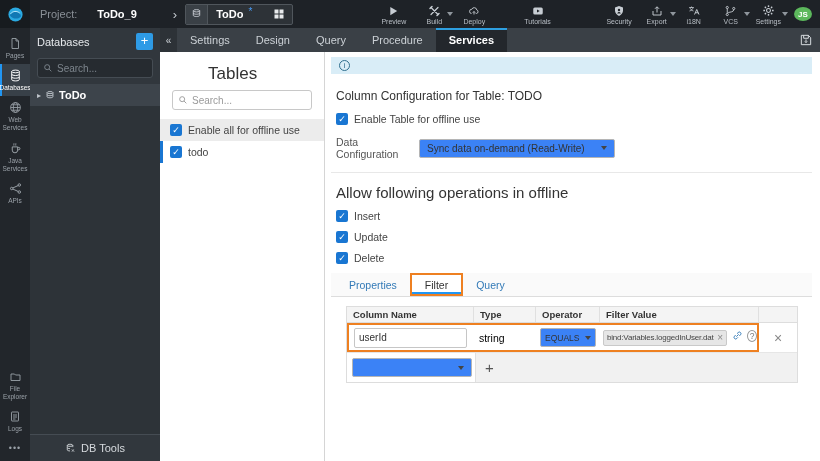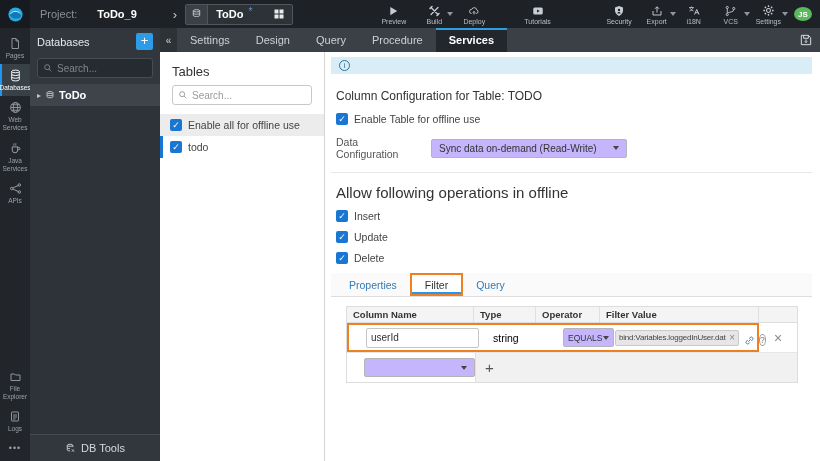--- a/index.html
+++ b/index.html
@@ -59,59 +59,59 @@
   .tabbar { height:24px; background:#3a4046; display:flex; align-items:stretch; flex:0 0 24px; }
   .collapse-btn { width:17px; background:#2d3237; color:#cfd4d9; font-size:10px; display:flex; align-items:center; justify-content:center; cursor:pointer; }
   .tab { padding:0 13px; font-size:11px; color:#ccd1d6; display:flex; align-items:center; cursor:pointer; }
   .tab.active { background:#23272c; color:#fff; font-weight:bold; box-shadow:inset 0 2px 0 #2e9fe0; }
   .save-btn { margin-left:auto; margin-right:7px; display:flex; align-items:center; color:#d8dce0; cursor:pointer; }
 
   .content-row { flex:1; display:flex; background:#fff; min-height:0; }
 
   
   .tables-panel { width:165px; border-right:1px solid #d5d5d5; display:flex; flex-direction:column; }
-  .tp-title { padding:12px 12px 6px; font-size:13px; color:#333; }
+  .tp-title { padding:12px 12px 6px; font-size:17px; color:#333;margin-left:36px; }
   .tp-search { margin:0 12px 9px; height:20px; border:1px solid #c8c8c8; border-radius:3px; display:flex; align-items:center; padding:0 5px; gap:4px; color:#999; }
   .tp-search input { flex:1; min-width:0; border:none; outline:none; font-size:10px; color:#555; font-family:inherit; }
   .tp-search input::placeholder { color:#9a9a9a; }
   .tp-row { height:22px; display:flex; align-items:center; gap:6px; padding:0 10px; font-size:10.5px; color:#444; cursor:pointer; }
   .tp-row.all { background:#ececec; }
   .tp-row.sel { border-left:3px solid var(--checkbox,#1976d2); padding-left:7px; }
 
   
   .cb { width:12px; height:12px; background:var(--checkbox,#1976d2); border-radius:2px; color:#fff; font-size:9px; line-height:12px; text-align:center; flex:0 0 12px; cursor:pointer; }
 
   
   .main-panel { flex:1; padding:5px 8px 0 6px; min-width:0; position:relative; overflow:hidden; }
   .note { background:var(--note_bg,#d9edf7); color:var(--note_text,#31708f); font-size:10px; padding:3px 8px; display:flex; align-items:center; gap:5px; }
   .info-ic { width:11px; height:11px; border:1px solid var(--note_text,#31708f); border-radius:50%; font-size:8px; line-height:9px; text-align:center; flex:0 0 11px; }
   .cfg-title { margin:15px 0 10px 5px; font-size:12px; color:#333; }
   .cbrow { display:flex; align-items:center; gap:6px; margin:0 0 9px 5px; font-size:10.5px; color:#444; }
   .dc-row { display:flex; align-items:center; margin:11px 0 12px 5px; }
   .dc-label { width:83px; font-size:10.5px; color:#555; }
-  .selectbox { height:19px; border:1px solid #b5b5b5; border-radius:2px; background:#c4b5fd; display:flex; align-items:center; padding:0 7px; font-size:10px; color:#333; cursor:pointer; position:relative;margin-left:12px; }
+  .selectbox { height:19px; border:1px solid #b5b5b5; border-radius:2px; background:#3b82f6; display:flex; align-items:center; padding:0 7px; font-size:10px; color:#333; cursor:pointer; position:relative; }
   .selectbox .caret { margin-left:auto; width:0; height:0; border-left:3.5px solid transparent; border-right:3.5px solid transparent; border-top:4.5px solid #444; }
   .dc-select { width:196px; }
   .divider { border:none; border-top:1px solid #e8e8e8; margin:2px 0 11px; }
   .sec-title { margin:0 0 9px 5px; font-size:15px; color:#333; }
   .pull-title { margin:14px 0 8px 5px; font-size:10.5px; color:#333; }
 
   .subtabs { background:#fafafa; border-bottom:1px solid #ddd; display:flex; align-items:stretch; height:24px; padding-left:5px; }
   .stab { padding:0 13px; display:flex; align-items:center; font-size:10.5px; color:#337ab7; cursor:pointer; }
   .stab.active { background:#fff; color:#333; box-shadow:inset 0 -2px 0 var(--accent,#2196f3); }
   .annot-tab { border:2px solid var(--annotation,#ee8021); display:flex; align-items:stretch; }
 
   .ftable { margin:9px 0 0 15px; width:452px; border:1px solid #ddd; font-size:10.5px; }
   .thead { display:flex; background:#f4f4f4; border-bottom:1px solid #ddd; height:16px; align-items:center; color:#333; font-weight:bold; font-size:9.5px; }
   .thead > div { padding-left:6px; border-right:1px solid #e0e0e0; height:100%; display:flex; align-items:center; }
   .c1 { width:127px; } .c2 { width:62px; } .c3 { width:64px; } .c4 { width:159px; }
   .c5 { flex:1; border-right:none !important; }
   .trow { display:flex; align-items:stretch; height:30px; border-bottom:1px solid #e6e6e6; }
   .row-annot { display:flex; align-items:center; border:2px solid var(--annotation,#ee8021); width:412px; }
-  .cell { padding-left:17px; display:flex; align-items:flex-end; }
+  .cell { padding-left:5px; display:flex; align-items:flex-start; }
   .txt-input { width:113px; height:20px; border:1px solid #c6c6c6; border-radius:2px; padding:0 4px; font-size:10px; color:#333; font-family:inherit; outline:none; }
   .op-select { width:56px; font-size:8.5px; padding:0 4px; }
   .chip { background:#e6e6e6; border:1px solid #c9c9c9; border-radius:2px; height:16px; display:flex; align-items:center; padding:0 3px; max-width:124px; }
   .chip .chip-txt { font-size:8px; color:#444; white-space:nowrap; overflow:hidden; letter-spacing:-0.2px; }
   .chip .chip-x { margin-left:3px; color:#8a8a8a; font-size:10px; cursor:pointer; }
   .link-ic { margin-left:5px; color:#337ab7; cursor:pointer; }
   .help-ic { margin-left:4px; width:12px; height:12px; border:1px solid #999; border-radius:50%; color:#777; font-size:8.5px; line-height:10px; text-align:center; cursor:pointer; }
   .del-cell { flex:1; display:flex; align-items:center; justify-content:center; color:#888; font-size:14px; cursor:pointer; }
   .addrow { display:flex; align-items:stretch; height:29px; }
   .add-c1 { width:129px; display:flex; align-items:center; padding-left:5px; background:#fff; border-right:1px solid #e0e0e0; }

